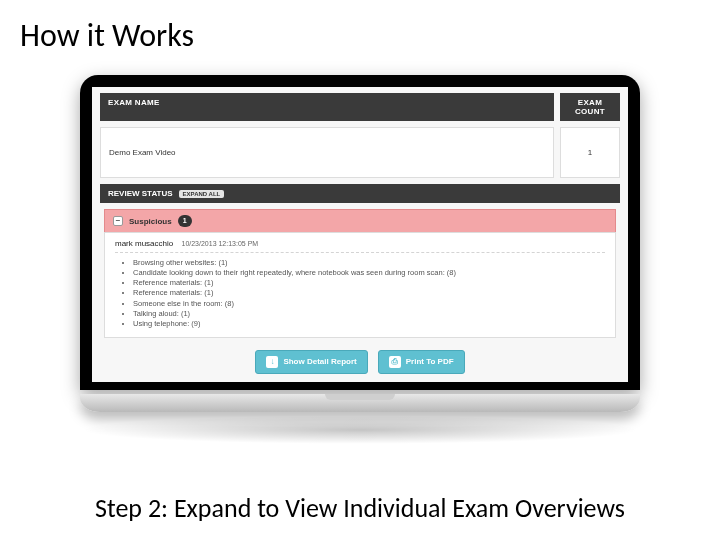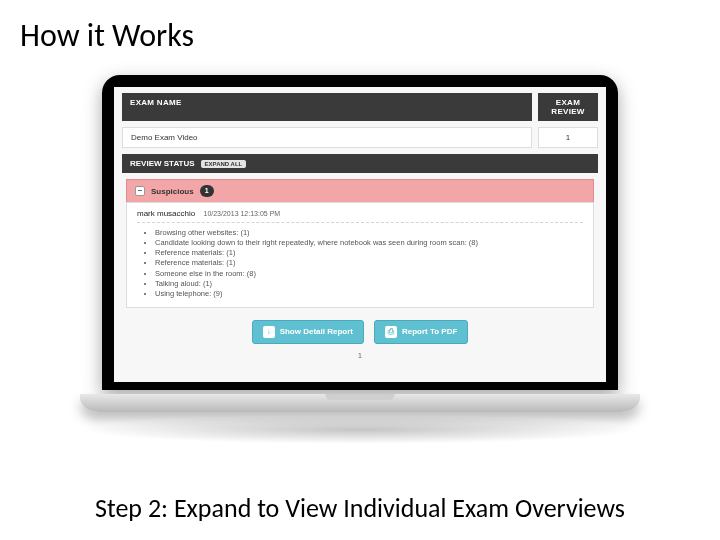--- a/index.html
+++ b/index.html
@@ -15,21 +15,21 @@
     font-weight: normal;
     padding: 16px 20px 0 20px;
     color: #000;
   }
   .laptop-wrap {
     position: relative;
     width: 560px;
     margin: 20px auto 0;
   }
   .laptop-screen {
-    width: 516px;
+    width: 560px;
     margin: 4px auto;
     background: #000;
     border-radius: 18px 18px 0 0;
     padding: 12px 12px 8px 12px;
     box-shadow: 0 6px 18px rgba(0,0,0,0.35);
   }
   .screen-inner {
     background: #f7f7f7;
     width: 100%;
     height: 295px;
@@ -38,21 +38,21 @@
     font-size: 8px;
     color: #333;
     display: flex;
     flex-direction: column;
   }
   .hdr-row { display: flex; gap: 6px; padding: 6px 8px; }
   .hdr-box { background: #3a3a3a; color: #fff; padding: 5px 8px; font-weight: bold; font-size: 8px; letter-spacing: 0.3px; }
   .hdr-name { flex: 1; }
   .hdr-count { width: 60px; text-align: center; }
   .val-row { display: flex; gap: 6px; padding: 0 8px 6px; }
-  .val-box { background: #fff; border: 1px solid #ddd; padding: 5px 8px; font-size: 8px; }
+  .val-box { background: #fff; border: 1px solid #ddd; padding: 20px 8px; font-size: 8px; }
   .val-name { flex: 1; }
   .val-count { width: 60px; text-align: center; }
   .review-row { display: flex; gap:6px; padding: 0 8px 6px; }
   .review-box { flex:1; background: #3a3a3a; color:#fff; padding:5px 8px; font-weight:bold; font-size:8px; display:flex; align-items:center; gap:6px;}
   .expand-btn { background:#e5e5e5; color:#333; font-size:6px; padding:1px 4px; border-radius:2px; font-weight:bold;}
   .alert-card-wrap { padding: 0 12px 6px; }
   .alert-head { background:#f3a6a8; border:1px solid #e38a8c; border-bottom:none; padding:5px 8px; display:flex; align-items:center; gap:6px; font-size:8px; font-weight:bold;}
   .minus-box { background:#fff; border:1px solid #999; width:10px; height:10px; display:flex; align-items:center; justify-content:center; font-size:8px; line-height:1; color:#555; font-weight:bold; border-radius:2px;}
   .count-pill { background:#333; color:#fff; border-radius:8px; padding:0 5px; font-size:7px; line-height:12px; height:12px;}
   .alert-body { background:#fff; border:1px solid #ddd; padding:6px 10px 8px; font-size:8px;}
@@ -85,21 +85,21 @@
 <body>
 
 <div class="slide-title">How it Works</div>
 
 <div class="laptop-wrap">
   <div class="laptop-screen">
     <div class="screen-inner">
 
       <div class="hdr-row">
         <div class="hdr-box hdr-name">EXAM NAME</div>
-        <div class="hdr-box hdr-count">EXAM REVIEW</div>
+        <div class="hdr-box hdr-count">EXAM COUNT</div>
       </div>
       <div class="val-row">
         <div class="val-box val-name">Demo Exam Video</div>
         <div class="val-box val-count">1</div>
       </div>
 
       <div class="review-row">
         <div class="review-box">
           <span>REVIEW STATUS</span>
           <span class="expand-btn">EXPAND ALL</span>
@@ -129,21 +129,21 @@
         </div>
       </div>
 
       <div class="btn-row">
         <div class="act-btn">
           <span class="ic">↓</span>
           <span>Show Detail Report</span>
         </div>
         <div class="act-btn">
           <span class="ic">⎙</span>
-          <span>Report To PDF</span>
+          <span>Print To PDF</span>
         </div>
       </div>
 
       <div class="pager">1</div>
 
     </div>
   </div>
   <div class="laptop-base">
     <div class="notch"></div>
   </div>

